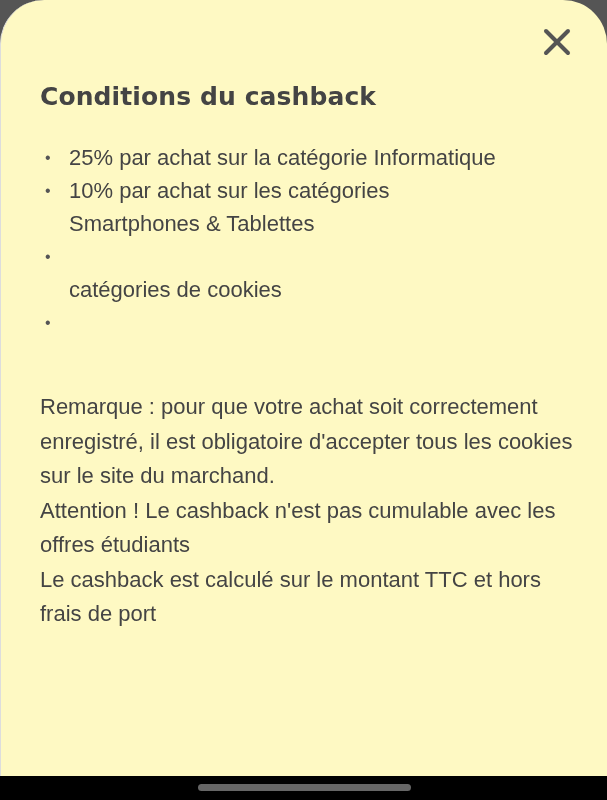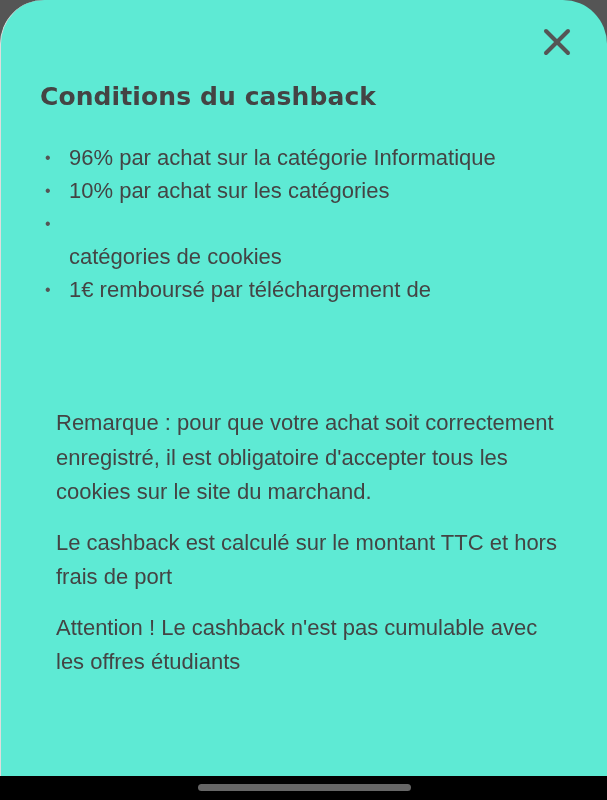--- a/index.html
+++ b/index.html
@@ -10,21 +10,21 @@
       overflow: hidden;
       background: #555555;
       font-family: "Liberation Sans", "DejaVu Sans", sans-serif;
     }
     .sheet {
       position: absolute;
       left: 0;
       top: 0;
       width: 607px;
       height: 776px;
-      background: #5eead4;
+      background: #fef9c3;
       border-top-left-radius: 44px;
       border-top-right-radius: 44px;
       box-sizing: border-box;
       border-left: 1px solid #dddddd;
     }
     .close-btn {
       position: absolute;
       left: 536px;
       top: 22px;
       width: 40px;
@@ -72,21 +72,21 @@
     .remarks {
       position: absolute;
       left: 39px;
       top: 390px;
       width: 545px;
       color: #444444;
       font-size: 22px;
       line-height: 34.5px;
     }
     .remarks p {
-      margin: 16px;
+      margin: 0;
     }
     .navbar {
       position: absolute;
       left: 0;
       top: 776px;
       width: 607px;
       height: 24px;
       background: #000000;
     }
     .home-pill {
@@ -109,39 +109,40 @@
       <line x1="3" y1="3" x2="25" y2="25" stroke="#555555" stroke-width="4" stroke-linecap="round"></line>
       <line x1="25" y1="3" x2="3" y2="25" stroke="#555555" stroke-width="4" stroke-linecap="round"></line>
     </svg>
   </div>
 
   <h1 class="title">Conditions du cashback</h1>
 
   <ul class="list">
     <li>
       <span class="bullet">•</span>
-      <span>96% par achat sur la catégorie Informatique</span>
+      <span>25% par achat sur la catégorie Informatique</span>
     </li>
     <li>
       <span class="bullet">•</span>
       <span>10% par achat sur les catégories</span><br>
+      <span>Smartphones &amp; Tablettes</span>
     </li>
     <li>
       <span class="bullet">•</span>
       <br>
       <span>catégories de cookies</span>
     </li>
     <li>
       <span class="bullet">•</span>
-      <span>1€ remboursé par téléchargement de</span><br>
+      <br>
     </li>
   </ul>
 
   <div class="remarks">
     <p>Remarque : pour que votre achat soit correctement enregistré, il est obligatoire d'accepter tous les cookies sur le site du marchand.</p>
+    <p>Attention ! Le cashback n'est pas cumulable avec les offres étudiants</p>
     <p>Le cashback est calculé sur le montant TTC et hors frais de port</p>
-    <p>Attention ! Le cashback n'est pas cumulable avec les offres étudiants</p>
   </div>
 </div>
 
 <div class="navbar">
   <div class="home-pill"></div>
 </div>
 
 </body></html>

